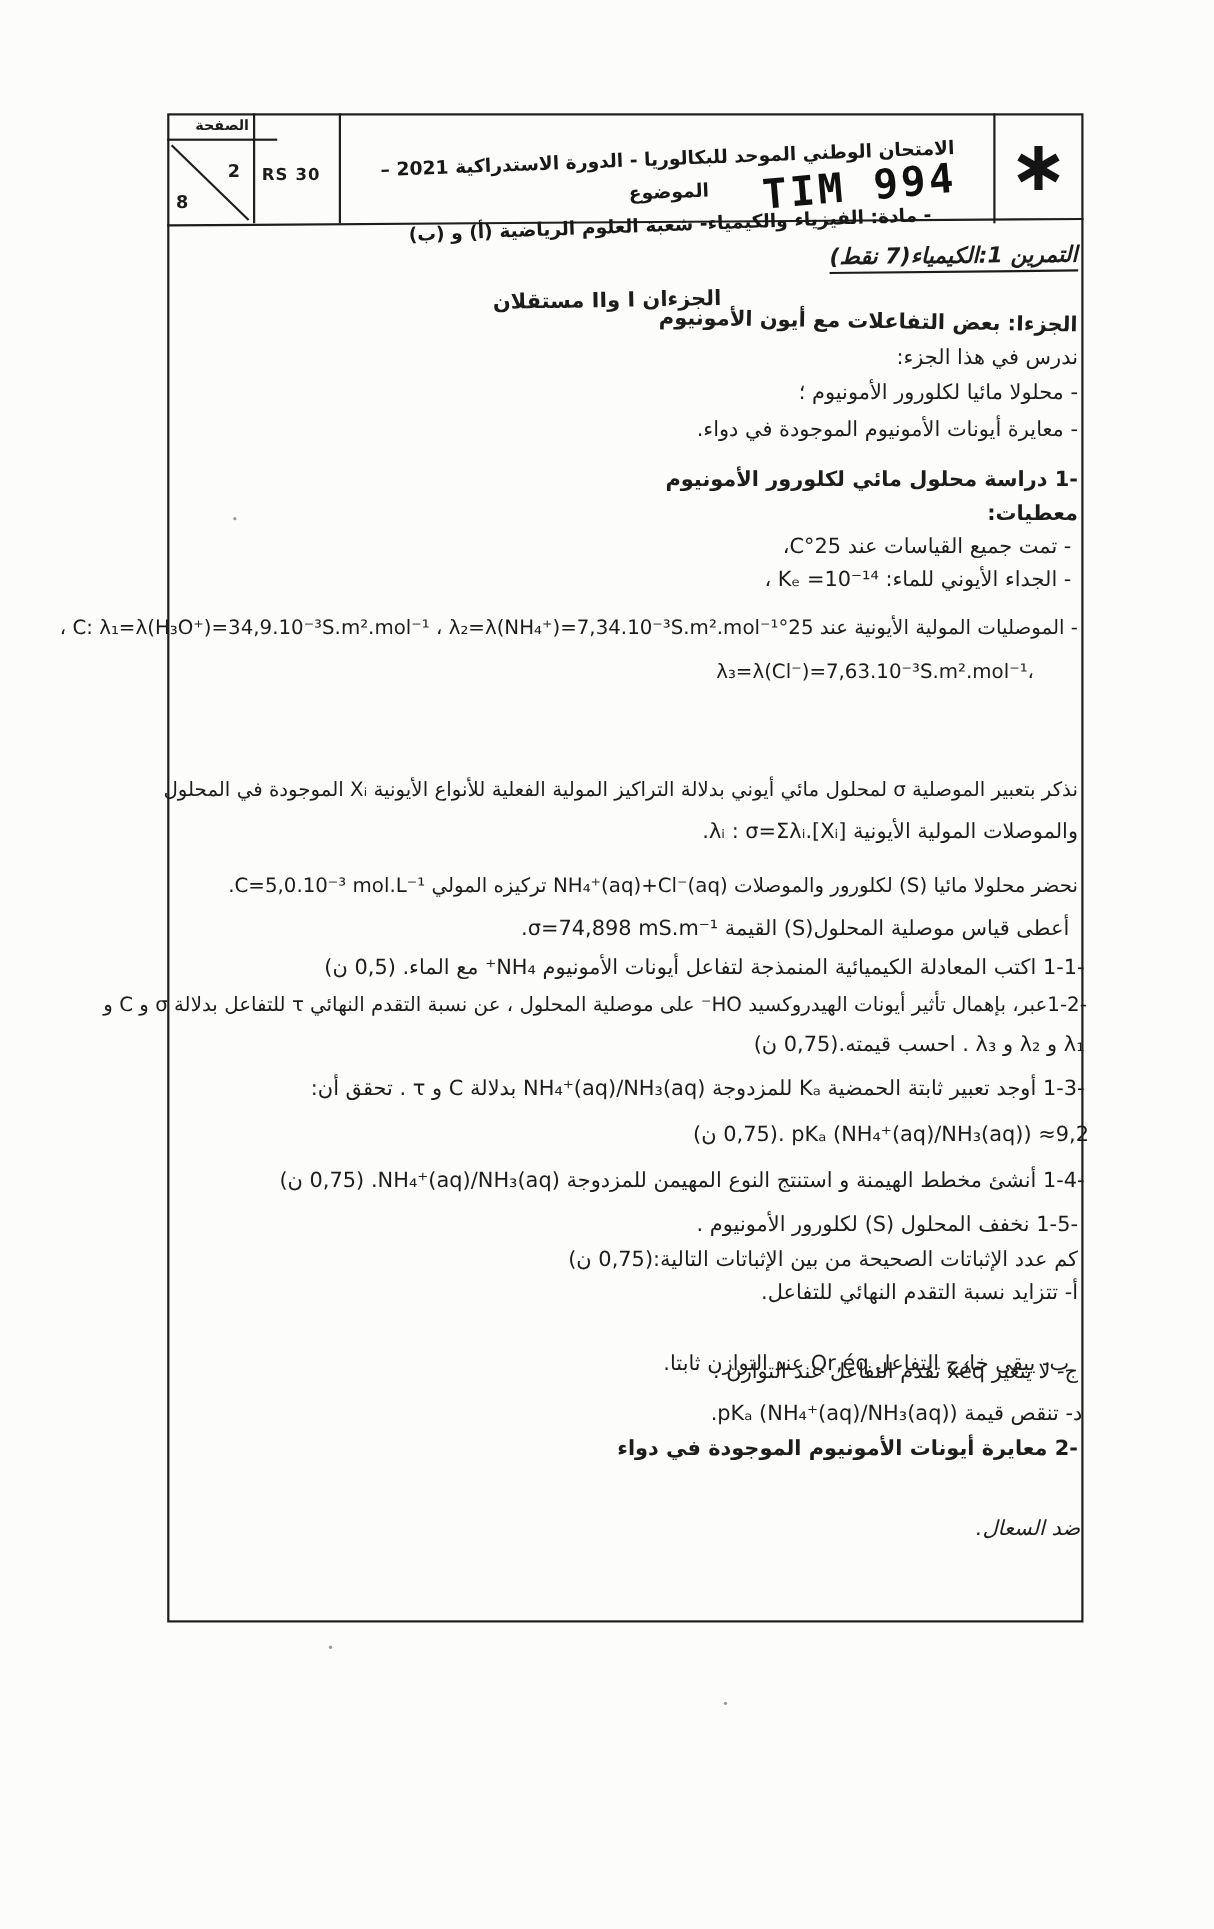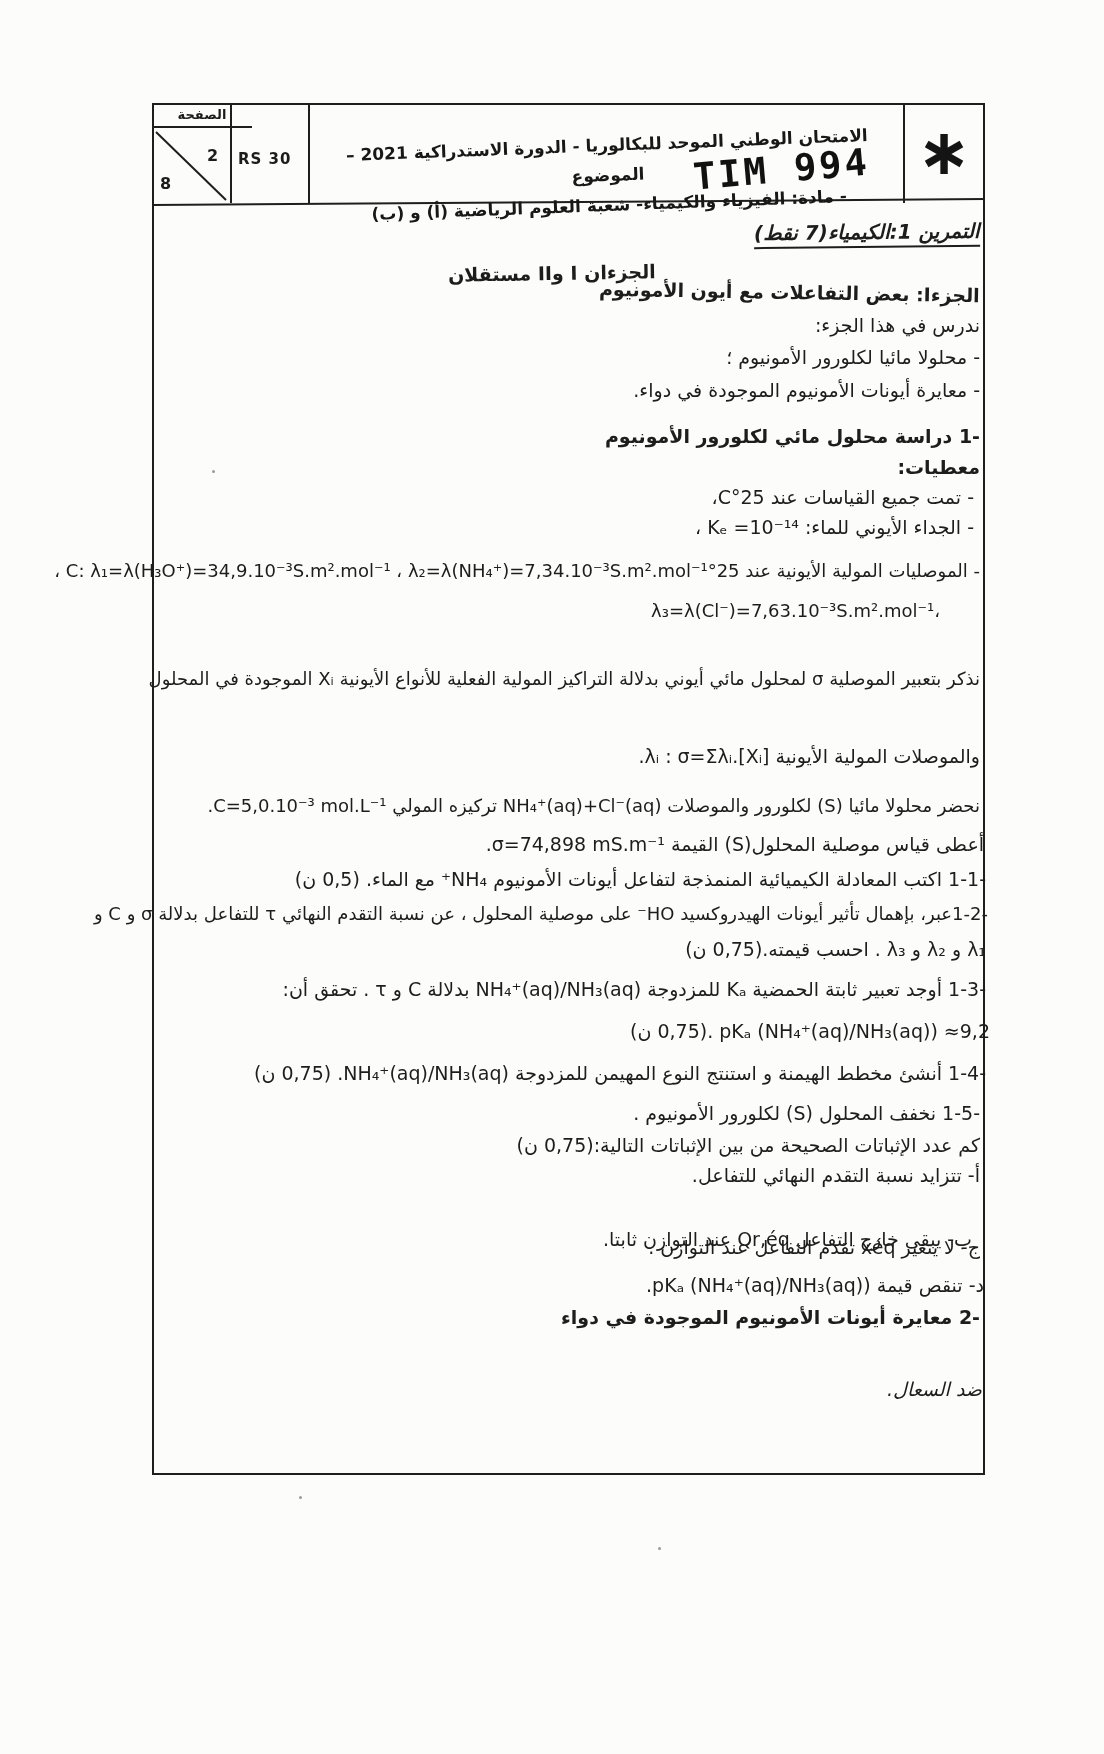--- a/index.html
+++ b/index.html
@@ -90,25 +90,25 @@
   <div class="ln" style="top:346px; right:124px;">- محلولا مائيا لكلورور الأمونيوم ؛</div>
   <div class="ln" style="top:379px; right:124px;">- معايرة أيونات الأمونيوم الموجودة في دواء.</div>
 
   <div class="ln b" style="top:425px; right:124px;">‪1-‬ دراسة محلول مائي لكلورور الأمونيوم</div>
   <div class="ln b" style="top:456px; right:124px;">معطيات:</div>
   <div class="ln" style="top:486px; right:130px;">- تمت جميع القياسات عند 25°C،</div>
   <div class="ln" style="top:516px; right:130px;">- الجداء الأيوني للماء: Kₑ =10⁻¹⁴ ،</div>
   <div class="ln small" style="top:560px; right:124px;">- الموصليات المولية الأيونية عند 25°C: λ₁=λ(H₃O⁺)=34,9.10⁻³S.m².mol⁻¹ ، λ₂=λ(NH₄⁺)=7,34.10⁻³S.m².mol⁻¹ ،</div>
   <div class="ln small" style="top:600px; right:164px;">،λ₃=λ(Cl⁻)=7,63.10⁻³S.m².mol⁻¹</div>
 
-  <div class="ln small" style="top:668px; right:124px;">نذكر بتعبير الموصلية σ لمحلول مائي أيوني بدلالة التراكيز المولية الفعلية للأنواع الأيونية Xᵢ الموجودة في المحلول</div>
+  <div class="ln small" style="top:708px; right:124px;">نذكر بتعبير الموصلية σ لمحلول مائي أيوني بدلالة التراكيز المولية الفعلية للأنواع الأيونية Xᵢ الموجودة في المحلول</div>
   <div class="ln" style="top:745px; right:124px;">والموصلات المولية الأيونية λᵢ : σ=Σλᵢ.[Xᵢ].</div>
 
   <div class="ln small" style="top:795px; right:124px;">نحضر محلولا مائيا (S) لكلورور والموصلات NH₄⁺(aq)+Cl⁻(aq) تركيزه المولي C=5,0.10⁻³ mol.L⁻¹.</div>
-  <div class="ln" style="top:833px; right:120px;">أعطى قياس موصلية المحلول(S) القيمة σ=74,898 mS.m⁻¹.</div>
+  <div class="ln" style="top:833px; right:132px;">أعطى قياس موصلية المحلول(S) القيمة σ=74,898 mS.m⁻¹.</div>
 
   <div class="ln" style="top:868px; right:118px;">‪1-1-‬ اكتب المعادلة الكيميائية المنمذجة لتفاعل أيونات الأمونيوم NH₄⁺ مع الماء. (0,5 ن)</div>
   <div class="ln small" style="top:903px; right:116px;">‪1-2-‬عبر، بإهمال تأثير أيونات الهيدروكسيد HO⁻ على موصلية المحلول ، عن نسبة التقدم النهائي τ للتفاعل بدلالة σ و C و</div>
   <div class="ln" style="top:938px; right:118px;">λ₁ و λ₂ و λ₃ . احسب قيمته.(0,75 ن)</div>
   <div class="ln" style="top:978px; right:118px;">‪1-3-‬ أوجد تعبير ثابتة الحمضية Kₐ للمزدوجة NH₄⁺(aq)/NH₃(aq) بدلالة C و τ . تحقق أن:</div>
   <div class="ln" style="top:1020px; right:114px;">pKₐ (NH₄⁺(aq)/NH₃(aq)) ≈9,2 .(0,75 ن)</div>
   <div class="ln" style="top:1062px; right:118px;">‪1-4-‬ أنشئ مخطط الهيمنة و استنتج النوع المهيمن للمزدوجة NH₄⁺(aq)/NH₃(aq). (0,75 ن)</div>
   <div class="ln" style="top:1102px; right:124px;">‪1-5-‬ نخفف المحلول (S) لكلورور الأمونيوم .</div>
   <div class="ln" style="top:1134px; right:124px;">كم عدد الإثباتات الصحيحة من بين الإثباتات التالية:(0,75 ن)</div>
 

